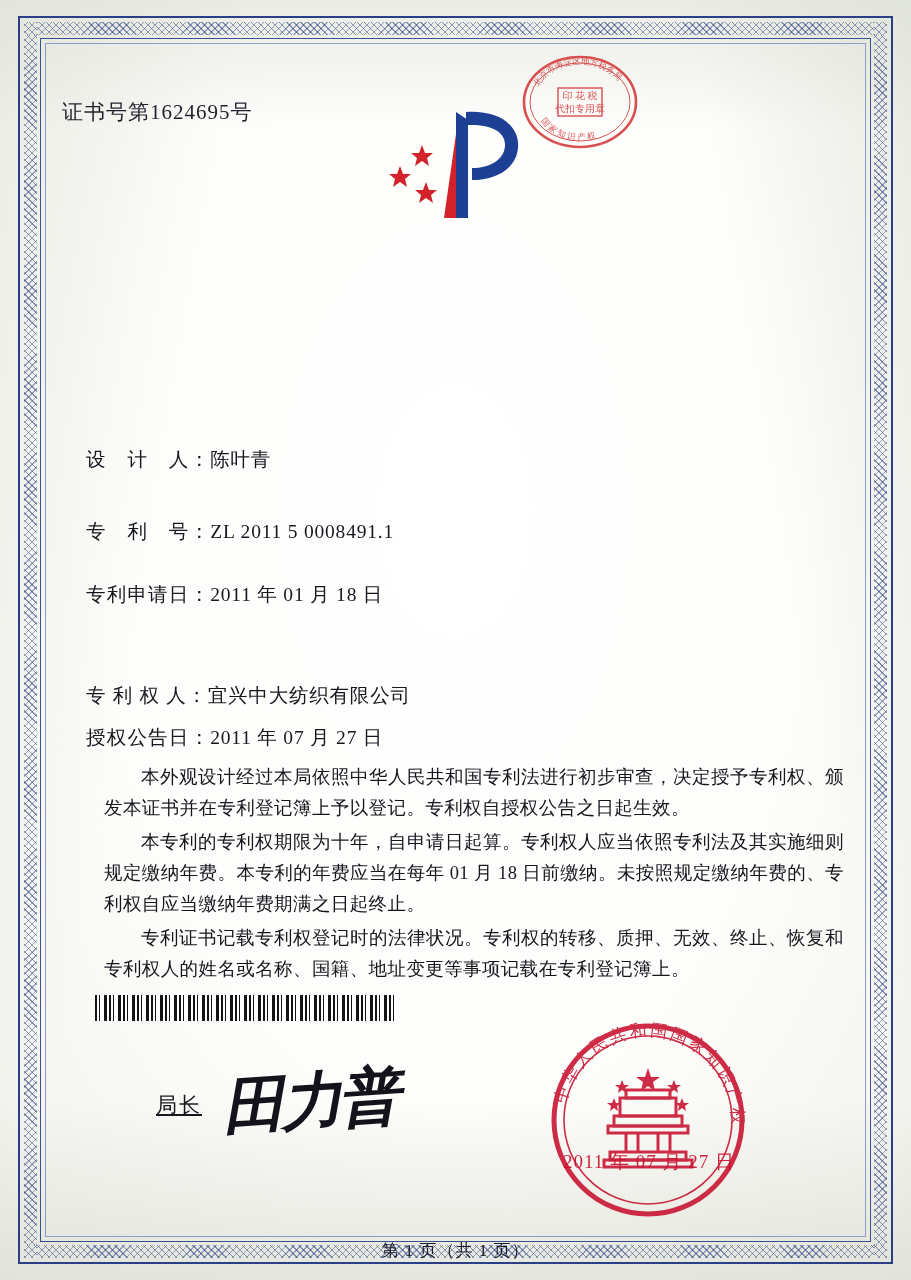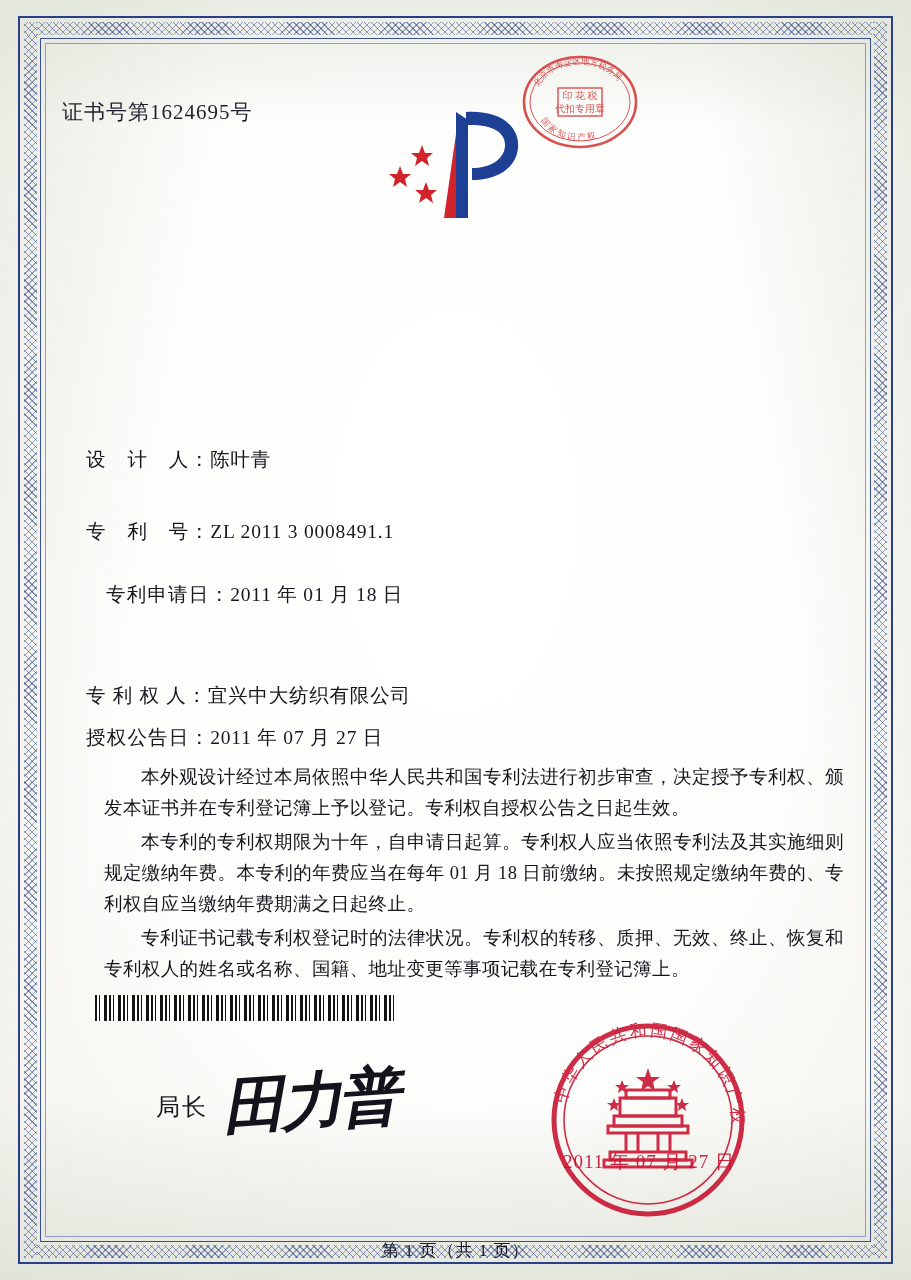--- a/index.html
+++ b/index.html
@@ -135,21 +135,21 @@
     color: #16161f;
     white-space: nowrap;
     letter-spacing: 0.5px;
   }
   .field .lbl { letter-spacing: 1.2px; }
   .field .val { letter-spacing: 0.8px; }
 
   #f0 { top: 374px; }
   #f1 { top: 446px; }
   #f2 { top: 518px; }
-  #f3 { top: 581px; margin-left: 20px; }
+  #f3 { top: 581px; }
   #f4 { top: 682px; }
   #f5 { top: 724px; }
 
   
   #body-text {
     position: absolute;
     left: 104px;
     top: 762px;
     width: 740px;
     font-size: 18.5px;
@@ -178,23 +178,24 @@
         #ffffff 5px, #ffffff 9px,
         #141414 9px, #141414 12px,
         #ffffff 12px, #ffffff 14px);
   }
 
   
   #director-label {
     position: absolute;
     left: 156px;
     top: 1091px;
-    font-size: 24px;
+    font-size: 21px;
     color: #16161f;
     letter-spacing: 2px;
+    text-decoration: underline;
   }
   #signature {
     position: absolute;
     left: 222px;
     top: 1058px;
     width: 220px;
     height: 80px;
     font-family: "Liberation Serif", "DejaVu Serif", serif;
     font-size: 62px;
     font-style: italic;
@@ -280,21 +281,21 @@
     <text font-size="8.5" fill="#d02b2b" font-family="'Liberation Serif',serif">
       <textPath href="#arcBot" startOffset="14%">国 家 知 识 产 权</textPath>
     </text>
   </svg>
 
 
   <div class="field" id="f1">
     <span class="lbl">设　计　人：</span><span class="val">陈叶青</span>
   </div>
   <div class="field" id="f2">
-    <span class="lbl">专　利　号：</span><span class="val">ZL 2011 3 0008491.1</span>
+    <span class="lbl">专　利　号：</span><span class="val">ZL 2011 5 0008491.1</span>
   </div>
   <div class="field" id="f3">
     <span class="lbl">专利申请日：</span><span class="val">2011 年 01 月 18 日</span>
   </div>
   <div class="field" id="f4">
     <span class="lbl">专 利 权 人：</span><span class="val">宜兴中大纺织有限公司</span>
   </div>
   <div class="field" id="f5">
     <span class="lbl">授权公告日：</span><span class="val">2011 年 07 月 27 日</span>
   </div>

